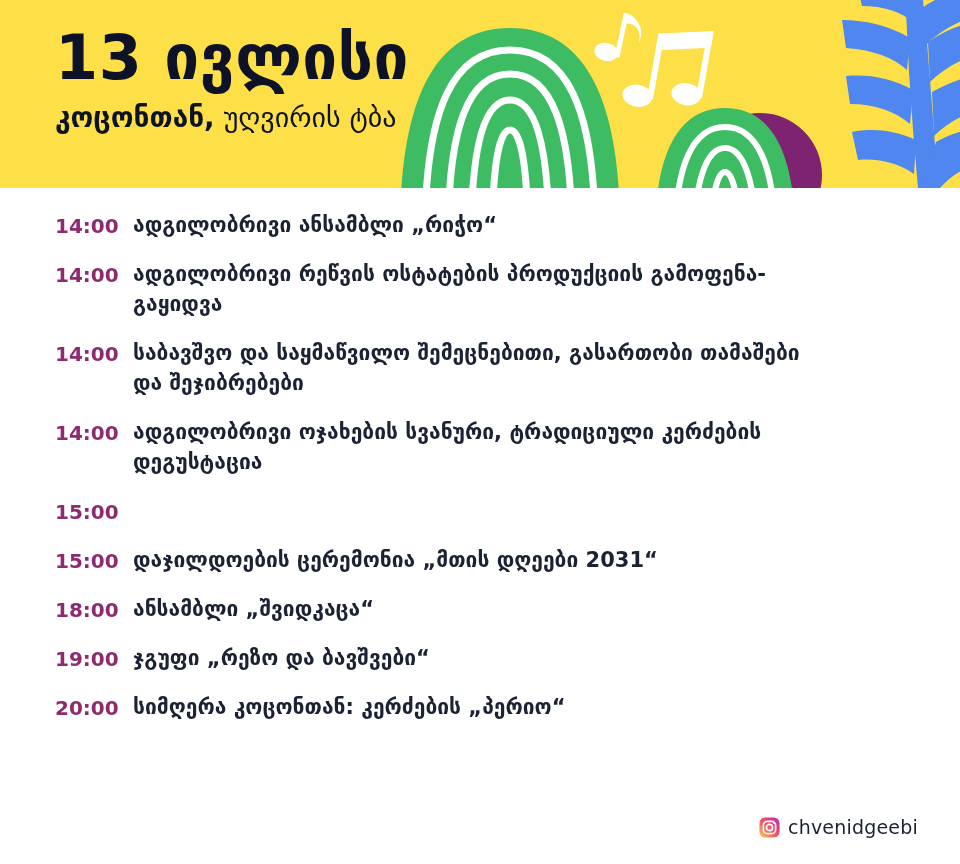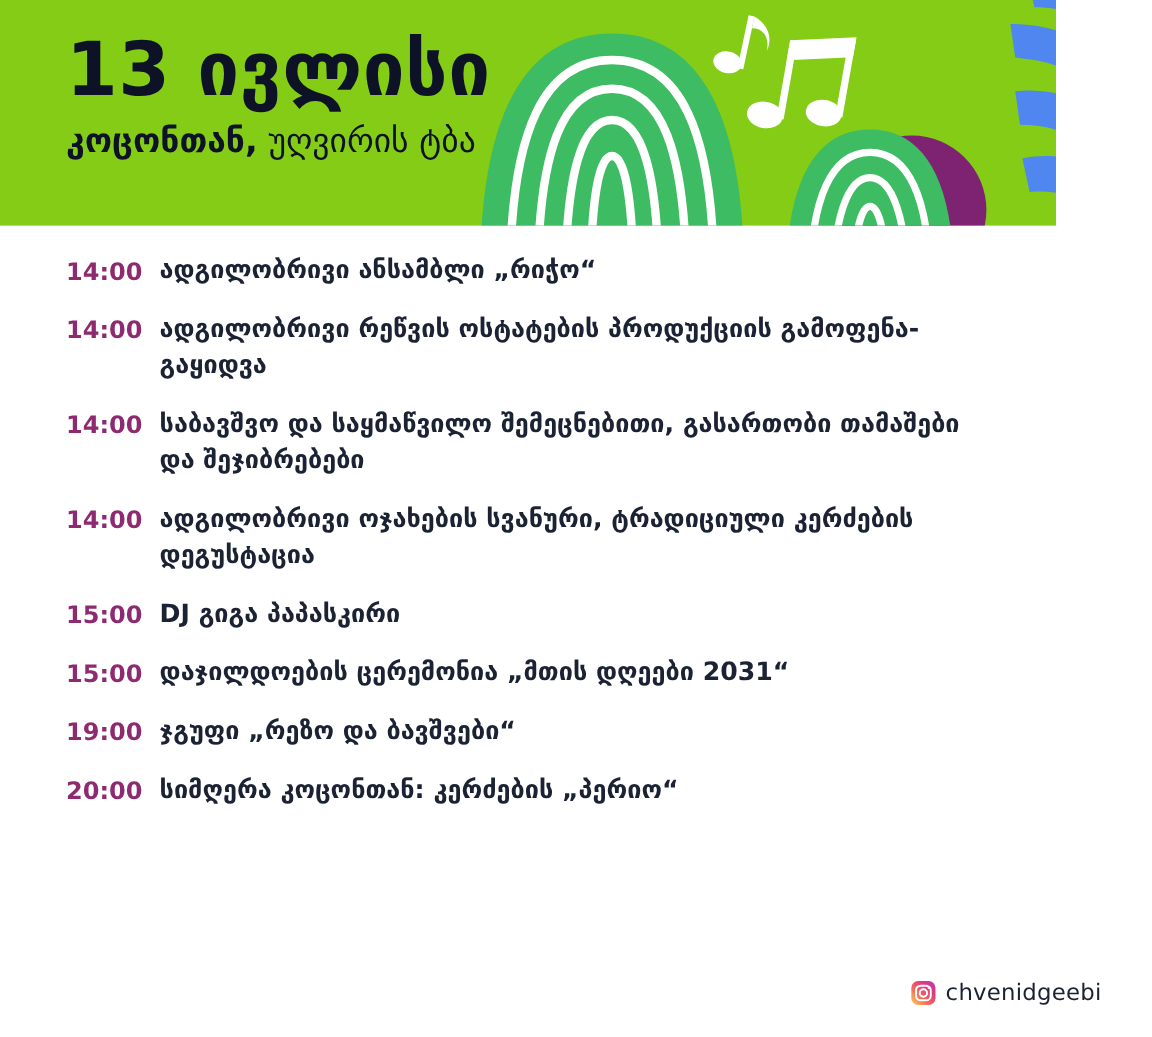--- a/index.html
+++ b/index.html
@@ -15,23 +15,23 @@
     width: 960px;
     height: 864px;
     background: #ffffff;
     overflow: hidden;
   }
 
   
   .banner {
     position: absolute;
     left: 0; top: 0;
-    width: 880px;
+    width: 960px;
     height: 188px;
-    background: #84cc16;
+    background: #fde047;
     overflow: hidden;
   }
   .banner-art {
     position: absolute;
     left: 0; top: 0;
     width: 960px;
     height: 188px;
     pointer-events: none;
   }
   .banner-text {
@@ -207,28 +207,31 @@
       <div class="sched-title">საბავშვო და საყმაწვილო შემეცნებითი, გასართობი თამაშები და შეჯიბრებები</div>
     </div>
 
     <div class="sched-row">
       <div class="sched-time">14:00</div>
       <div class="sched-title">ადგილობრივი ოჯახების სვანური, ტრადიციული კერძების დეგუსტაცია</div>
     </div>
 
     <div class="sched-row">
       <div class="sched-time">15:00</div>
-      <div class="sched-title">DJ გიგა პაპასკირი</div>
     </div>
 
     <div class="sched-row">
       <div class="sched-time">15:00</div>
       <div class="sched-title">დაჯილდოების ცერემონია „მთის დღეები 2031“</div>
     </div>
 
+    <div class="sched-row">
+      <div class="sched-time">18:00</div>
+      <div class="sched-title">ანსამბლი „შვიდკაცა“</div>
+    </div>
 
     <div class="sched-row">
       <div class="sched-time">19:00</div>
       <div class="sched-title">ჯგუფი „რეზო და ბავშვები“</div>
     </div>
 
     <div class="sched-row">
       <div class="sched-time">20:00</div>
       <div class="sched-title">სიმღერა კოცონთან: კერძების „პერიო“</div>
     </div>

